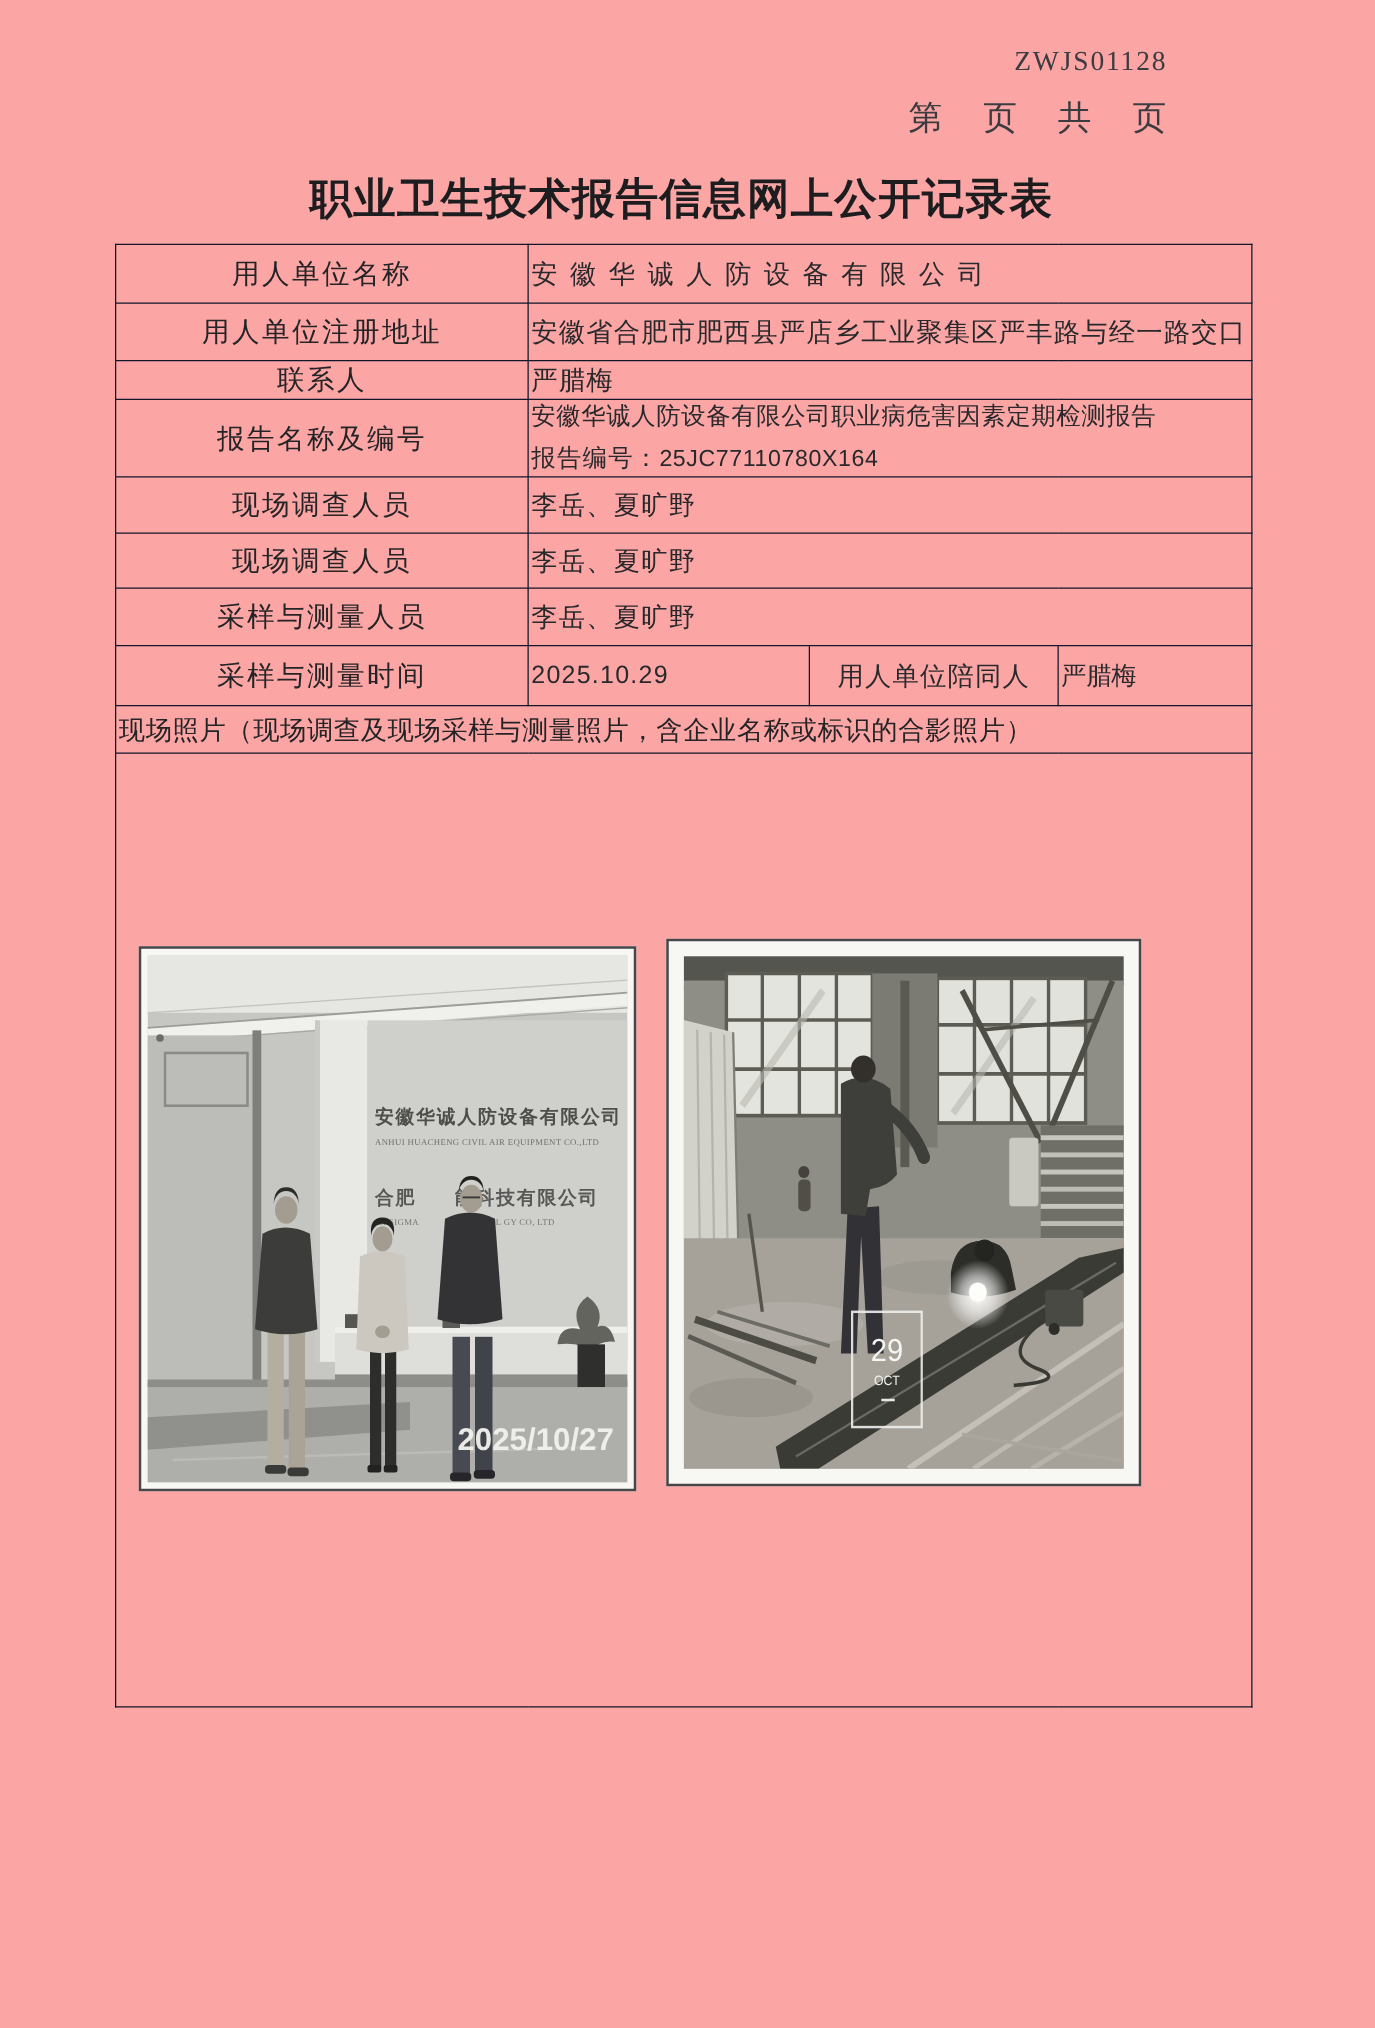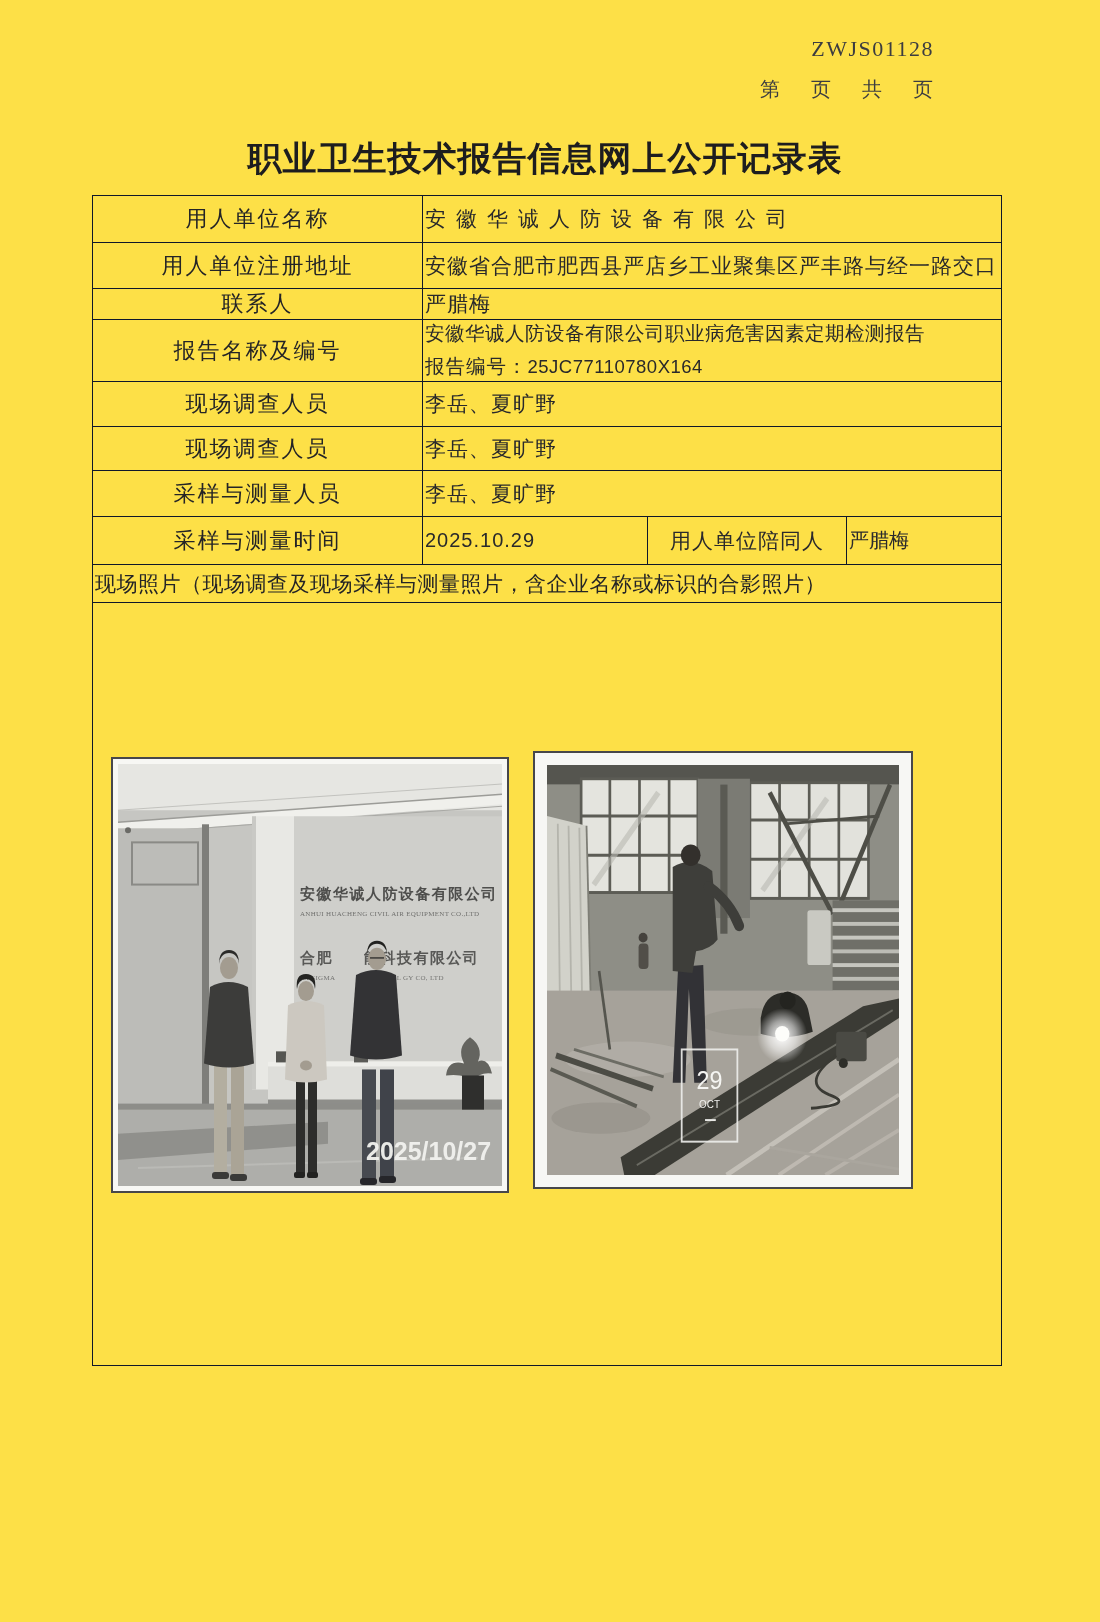--- a/index.html
+++ b/index.html
@@ -1,23 +1,23 @@
 <!DOCTYPE html>
 <html><head>
 <meta charset="utf-8">
 <style>
   * { box-sizing: border-box; }
   html,body { margin:0; padding:0; background:#e9e9e9; }
   .page {
     position:relative; width:1100px; height:1622px; margin:0 auto;
-    background:#fde047; overflow:hidden;
+    background:#fca5a5; overflow:hidden;
     font-family:"Liberation Serif","DejaVu Serif",serif; color:#2a2a2c;
   }
   .doc-code { position:absolute; top:36px; right:166px; font-size:22px; letter-spacing:1.5px; color:#3c3c40; }
-  .page-line { position:absolute; top:76px; right:167px; font-size:20px; word-spacing:26px; color:#3c3c40;font-family:Liberation Serif, serif; }
+  .page-line { position:absolute; top:76px; right:167px; font-size:27px; word-spacing:26px; color:#3c3c40;font-family:Liberation Serif, serif; }
   .title { position:absolute; top:136px; left:0; width:1090px; margin:0; text-align:center;
            font-size:34px; font-weight:bold; letter-spacing:1px; color:#1d1d1f; }
   table.form { position:absolute; left:92px; top:195px; width:909px;
                border-collapse:collapse; table-layout:fixed; }
   .form td { border:1px solid #0f172a; padding:0 2px; vertical-align:middle; overflow:hidden; }
   .lbl { text-align:center; font-size:22px; letter-spacing:2px; color:#242426; }
   .val { font-size:21px; padding:2px 4px 2px 16px; letter-spacing:1px; color:#29292b; }
   .v-wide { letter-spacing:10px; }
   .comp-lbl { text-align:center; font-size:21px; letter-spacing:1px; }
   .comp-val { font-size:20px; padding-left:14px; }

